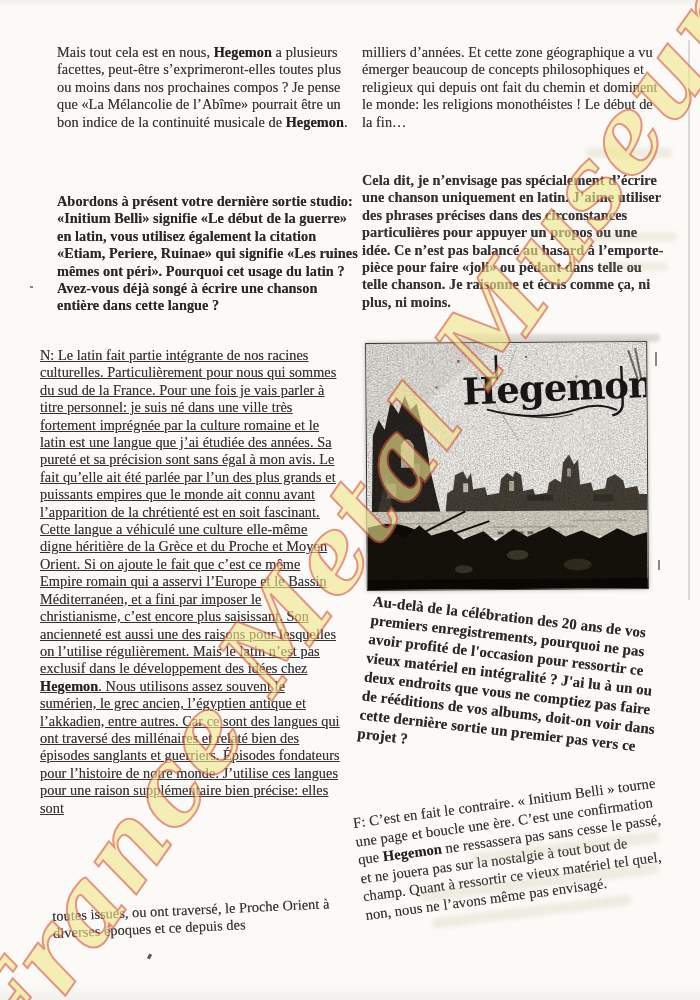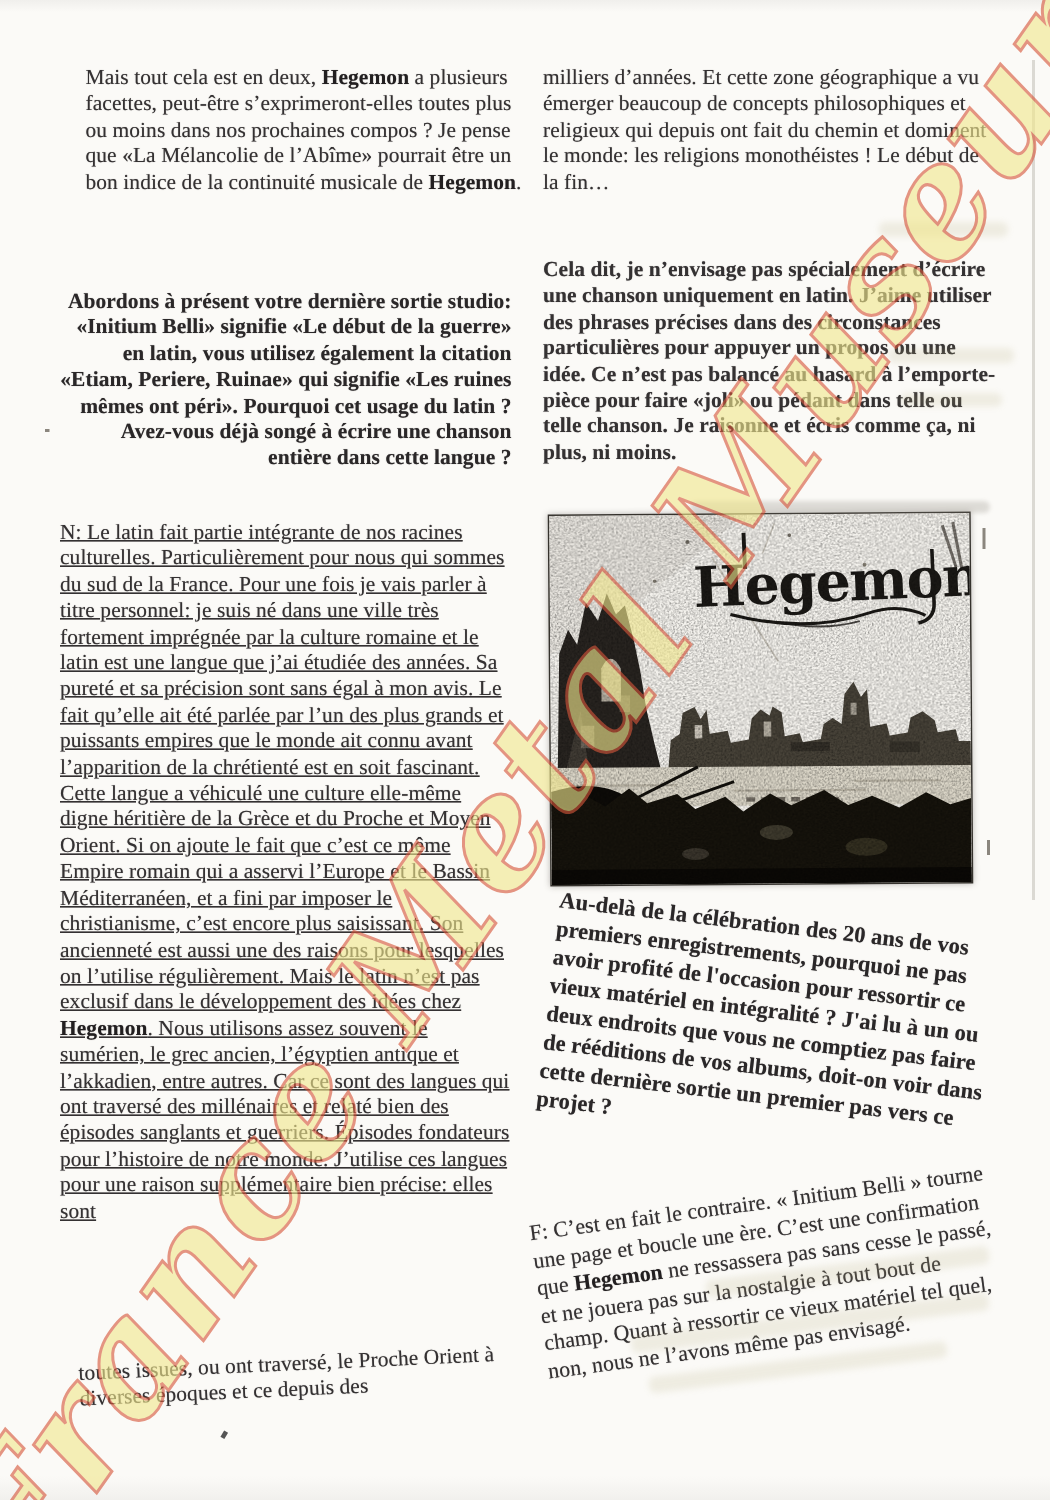--- a/index.html
+++ b/index.html
@@ -10,21 +10,21 @@
     font-family:"Liberation Serif", serif;
   }
   .para{
     position:absolute;margin:0;color:#343132;
     font-size:14.3px;line-height:17.4px;letter-spacing:0.05px;
     text-shadow:0 0 0.6px rgba(52,49,50,0.55);
   }
   .para b{color:#221f20;}
   .question{font-weight:bold;color:#2a2728;}
   .p-intro{left:57px;top:44px;width:300px;}
-  .p-q1{left:39px;top:193px;width:302px;text-align:right;}
+  .p-q1{left:57px;top:193px;width:302px;}
   .p-a1{left:40px;top:347px;width:300px;text-decoration:underline;}
   .p-tail{left:52px;top:908px;width:312px;transform:rotate(-2.6deg);transform-origin:top left;}
   .p-r1{left:362px;top:44px;width:302px;}
   .p-r2{left:362px;top:172px;width:302px;font-weight:bold;}
   .p-q2{
     left:374px;top:592px;width:298px;font-size:15px;line-height:19px;
     transform:rotate(6.6deg);transform-origin:top left;
   }
   .p-a2{left:352px;top:814px;width:314px;font-size:14.6px;line-height:18.6px;
     transform:rotate(-7.6deg);transform-origin:top left;}
@@ -46,21 +46,21 @@
   .ghost{position:absolute;background:#b6ae80;opacity:0.18;filter:blur(2px);border-radius:4px;}
   .ghost.gray{background:#9a958c;opacity:0.3;filter:blur(1.5px);}
   .artifact{position:absolute;background:#8b867e;}
   .edge-line{position:absolute;left:688px;top:40px;width:1.5px;height:560px;background:#dbd9d3;}
 </style>
 </head>
 <body>
 
 <div class="page">
 
-  <p class="para p-intro"><span>Mais tout cela est en deux, </span><b>Hegemon</b><span> a plusieurs facettes, peut-être s’exprimeront-elles toutes plus ou moins dans nos prochaines compos ? Je pense que «La Mélancolie de l’Abîme» pourrait être un bon indice de la continuité musicale de </span><b>Hegemon</b><span>.</span></p>
+  <p class="para p-intro"><span>Mais tout cela est en nous, </span><b>Hegemon</b><span> a plusieurs facettes, peut-être s’exprimeront-elles toutes plus ou moins dans nos prochaines compos ? Je pense que «La Mélancolie de l’Abîme» pourrait être un bon indice de la continuité musicale de </span><b>Hegemon</b><span>.</span></p>
 
   <p class="para question p-q1">Abordons à présent votre dernière sortie studio: «Initium Belli» signifie «Le début de la guerre» en latin, vous utilisez également la citation «Etiam, Periere, Ruinae» qui signifie «Les ruines mêmes ont péri». Pourquoi cet usage du latin ? Avez-vous déjà songé à écrire une chanson entière dans cette langue ?</p>
 
   <p class="para p-a1"><span>N: Le latin fait partie intégrante de nos racines culturelles. Particulièrement pour nous qui sommes du sud de la France. Pour une fois je vais parler à titre personnel: je suis né dans une ville très fortement imprégnée par la culture romaine et le latin est une langue que j’ai étudiée des années. Sa pureté et sa précision sont sans égal à mon avis. Le fait qu’elle ait été parlée par l’un des plus grands et puissants empires que le monde ait connu avant l’apparition de la chrétienté est en soit fascinant. Cette langue a véhiculé une culture elle-même digne héritière de la Grèce et du Proche et Moyen Orient. Si on ajoute le fait que c’est ce même Empire romain qui a asservi l’Europe et le Bassin Méditerranéen, et a fini par imposer le christianisme, c’est encore plus saisissant. Son ancienneté est aussi une des raisons pour lesquelles on l’utilise régulièrement. Mais le latin n’est pas exclusif dans le développement des idées chez </span><b>Hegemon</b><span>. Nous utilisons assez souvent le sumérien, le grec ancien, l’égyptien antique et l’akkadien, entre autres. Car ce sont des langues qui ont traversé des millénaires et relaté bien des épisodes sanglants et guerriers. Épisodes fondateurs pour l’histoire de notre monde. J’utilise ces langues pour une raison supplémentaire bien précise: elles sont</span></p>
 
   <p class="para p-tail">toutes issues, ou ont traversé, le Proche Orient à diverses époques et ce depuis des</p>
 
   <p class="para p-r1">milliers d’années. Et cette zone géographique a vu émerger beaucoup de concepts philosophiques et religieux qui depuis ont fait du chemin et dominent le monde: les religions monothéistes ! Le début de la fin…</p>
 
   <p class="para p-r2">Cela dit, je n’envisage pas spécialement d’écrire une chanson uniquement en latin. J’aime utiliser des phrases précises dans des circonstances particulières pour appuyer un propos ou une idée. Ce n’est pas balancé au hasard à l’emporte-pièce pour faire «joli» ou pédant dans telle ou telle chanson. Je raisonne et écris comme ça, ni plus, ni moins.</p>

